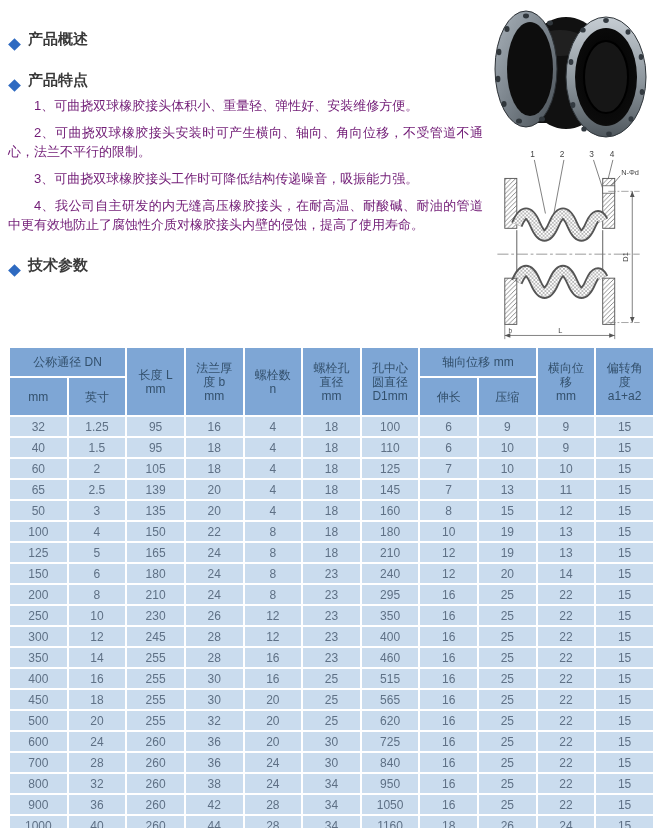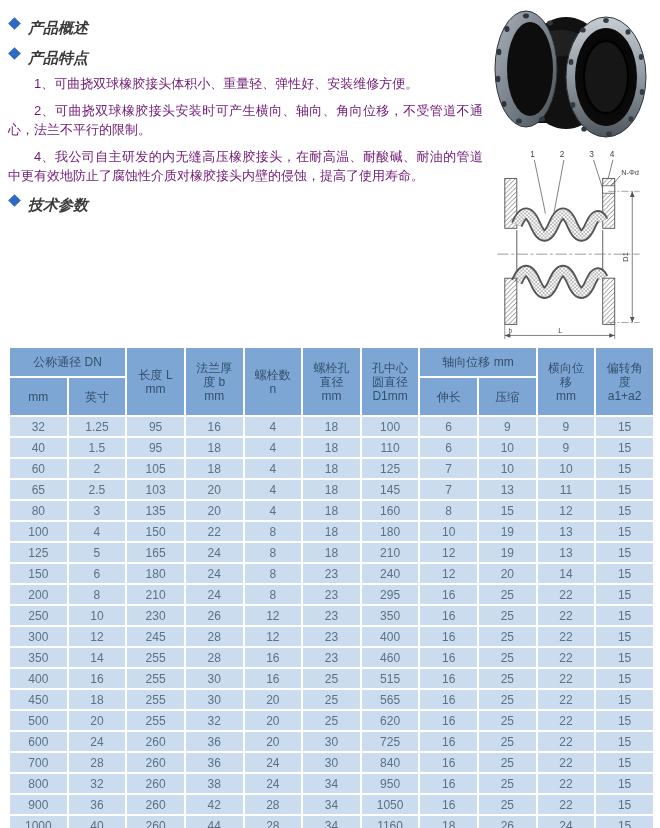--- a/index.html
+++ b/index.html
@@ -2,21 +2,21 @@
 <html><head>
 <meta charset="utf-8">
 <style>
   * { margin:0; padding:0; box-sizing:border-box; }
   html,body { background:#fff; }
   body { width:660px; height:828px; font-family:"Liberation Sans",sans-serif; overflow:hidden; }
   .page { width:660px; height:828px; padding:6px 5px 0 8px; }
   .top { display:flex; }
   .left-col { flex:1; min-width:0; padding-top:2px; }
   .right-col { width:172px; flex:none; display:flex; flex-direction:column; align-items:center; }
-  .sec-title { display:flex; align-items:flex-start; gap:9px; font-size:15px; font-weight:bold; color:#3a3a3a; margin:11px 0 2px;font-style:italic; }
+  .sec-title { display:flex; align-items:flex-end; gap:9px; font-size:15px; font-weight:bold; color:#3a3a3a; margin:22px 0 2px; }
   .diamond { width:9px; height:9px; background:#2e6ac1; transform:rotate(45deg); flex:none; margin-left:2px; }
   .body-text { font-size:13px; color:#8b8b8b; line-height:19px; text-align:justify; text-indent:2em; margin:9px 0 9px; }
   .feature { font-size:13px; color:#701a75; line-height:19px; text-indent:2em; text-align:justify; margin:6px 0 8px; }
   .photo-wrap { width:160px; height:140px; display:flex; align-items:center; justify-content:center; }
   .diagram-wrap { width:170px; height:194px; margin-top:1px; }
   table.specs { width:647px; border-collapse:separate; border-spacing:2px; margin-top:5px; table-layout:fixed; background:#fff; }
   .specs th { background:#7ea6d5; color:#33506c; font-weight:normal; font-size:12px; line-height:14px;
               white-space:pre-line; padding:3px 0; vertical-align:middle; text-align:center; }
   .specs thead tr.r1 th { height:28px; }
   .specs thead tr.r2 th { height:37px; }
@@ -34,20 +34,21 @@
         <span class="diamond"></span>
         <span>产品概述</span>
       </div>
 
       <div class="sec-title">
         <span class="diamond"></span>
         <span>产品特点</span>
       </div>
       <p class="feature">1、可曲挠双球橡胶接头体积小、重量轻、弹性好、安装维修方便。</p>
       <p class="feature">2、可曲挠双球橡胶接头安装时可产生横向、轴向、角向位移，不受管道不通心，法兰不平行的限制。</p>
+      <p class="feature">3、可曲挠双球橡胶接头工作时可降低结构传递噪音，吸振能力强。</p>
       <p class="feature">4、我公司自主研发的内无缝高压橡胶接头，在耐高温、耐酸碱、耐油的管道中更有效地防止了腐蚀性介质对橡胶接头内壁的侵蚀，提高了使用寿命。</p>
 
       <div class="sec-title">
         <span class="diamond"></span>
         <span>技术参数</span>
       </div>
     </div>
 
     <div class="right-col">
       <div class="photo-wrap">
@@ -236,32 +237,32 @@
           <td>18</td>
           <td>125</td>
           <td>7</td>
           <td>10</td>
           <td>10</td>
           <td>15</td>
         </tr>
         <tr>
           <td>65</td>
           <td>2.5</td>
-          <td>103</td>
+          <td>139</td>
           <td>20</td>
           <td>4</td>
           <td>18</td>
           <td>145</td>
           <td>7</td>
           <td>13</td>
           <td>11</td>
           <td>15</td>
         </tr>
         <tr>
-          <td>80</td>
+          <td>50</td>
           <td>3</td>
           <td>135</td>
           <td>20</td>
           <td>4</td>
           <td>18</td>
           <td>160</td>
           <td>8</td>
           <td>15</td>
           <td>12</td>
           <td>15</td>

